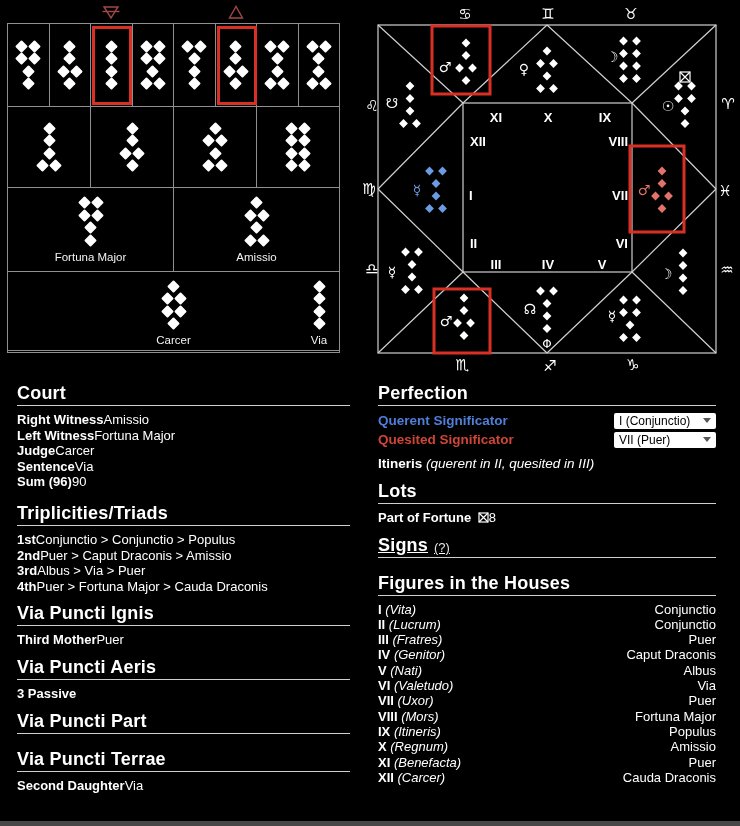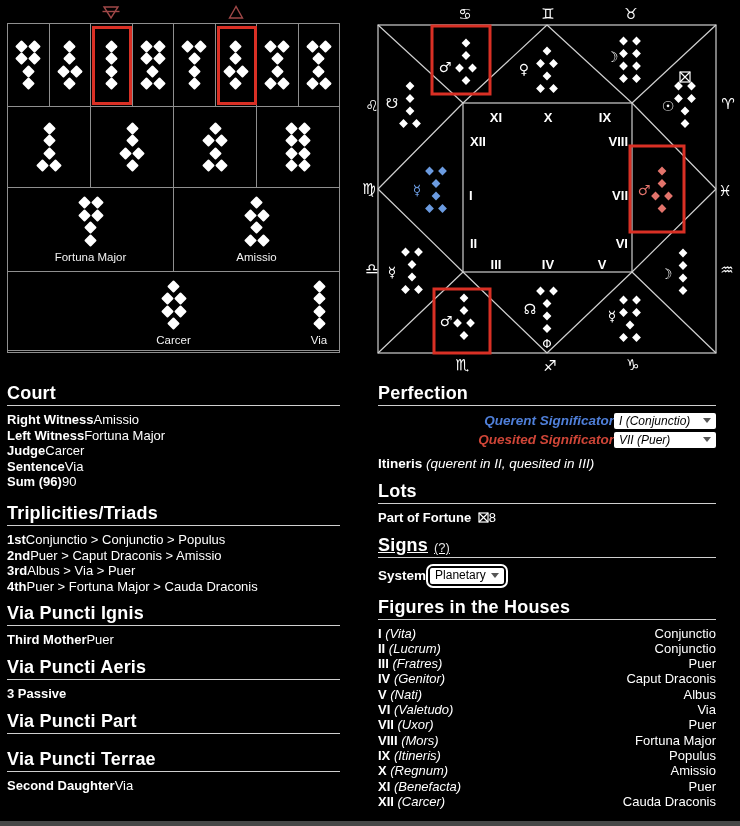--- a/index.html
+++ b/index.html
@@ -23,30 +23,30 @@
   .hl-box{position:absolute;width:40px;height:79px;top:2px;border:3px solid #d93025;box-sizing:border-box;}
   .judge-cell{position:relative;}
   .judge-group{position:absolute;display:flex;flex-direction:column;align-items:center;top:8px;}
   .elem-marker{position:absolute;top:5px;}
 
   
   #hc{position:absolute;left:360px;top:0;}
 
   
   .panel{position:absolute;top:383px;}
-  #left-panel{left:7px;width:333px;}
+  #left-panel{left:17px;width:333px;}
   #right-panel{left:378px;width:338px;}
   h2.sec{font-size:18px;font-weight:bold;line-height:20px;margin:0;letter-spacing:.2px;}
   .rule{border-bottom:1.5px solid #cfcfcf;margin:2px 0 6px 0;}
   .kv{display:flex;justify-content:flex-start;font-size:13px;line-height:15.6px;}
   .k{font-weight:bold;}
   .v{text-align:right;font-weight:normal;}
   .gap14{height:13px;}.gap10{height:9px;}
   .note{font-style:italic;font-weight:normal;}
-  .sig-row{display:flex;justify-content:flex-end;align-items:center;height:17px;margin-bottom:2px;font-style:italic;}
+  .sig-row{display:flex;justify-content:space-between;align-items:center;height:17px;margin-bottom:2px;}
   .sig-label{font-weight:bold;font-size:13.5px;}
   .select{width:92px;height:16px;background:#fff;color:#000;border-radius:2px;
           display:flex;align-items:center;justify-content:space-between;
           padding:0 5px;font-size:12px;box-sizing:content-box;cursor:default;}
   .caret{width:0;height:0;border-left:4px solid transparent;border-right:4px solid transparent;
          border-top:5px solid #555;margin-left:4px;}
   .focus-ring{border:2px solid #fff;border-radius:7px;padding:2px;display:inline-block;}
   .mutation{font-size:13.5px;margin-top:8px;line-height:16px;}
   .signs-head{display:flex;align-items:flex-end;gap:6px;text-decoration:underline;}
   .help{font-size:13px;font-weight:normal;color:#e3e3e3;}
@@ -596,29 +596,20 @@
         </svg></span>
       <span class="v">8</span>
     </div>
 
     <div class="gap10"></div>
     <div class="signs-head">
       <h2 class="sec">Signs</h2>
       <span class="help">(?)</span>
     </div>
     <div class="rule"></div>
-    <div class="kv" style="align-items:center">
-      <span class="k" style="font-size:13.5px">System</span>
-      <span class="focus-ring">
-        <span class="select" style="width:64px">
-            <span>Planetary</span>
-            <span class="caret"></span>
-          </span>
-      </span>
-    </div>
 
     <div class="gap10"></div>
     <h2 class="sec">Figures in the Houses</h2>
     <div class="rule"></div>
     <div id="fh-rows">
         <div class="fh-row">
           <span><span class="k">I</span><span class="note"> (Vita)</span></span>
           <span class="v">Conjunctio</span>
         </div>
         <div class="fh-row">

